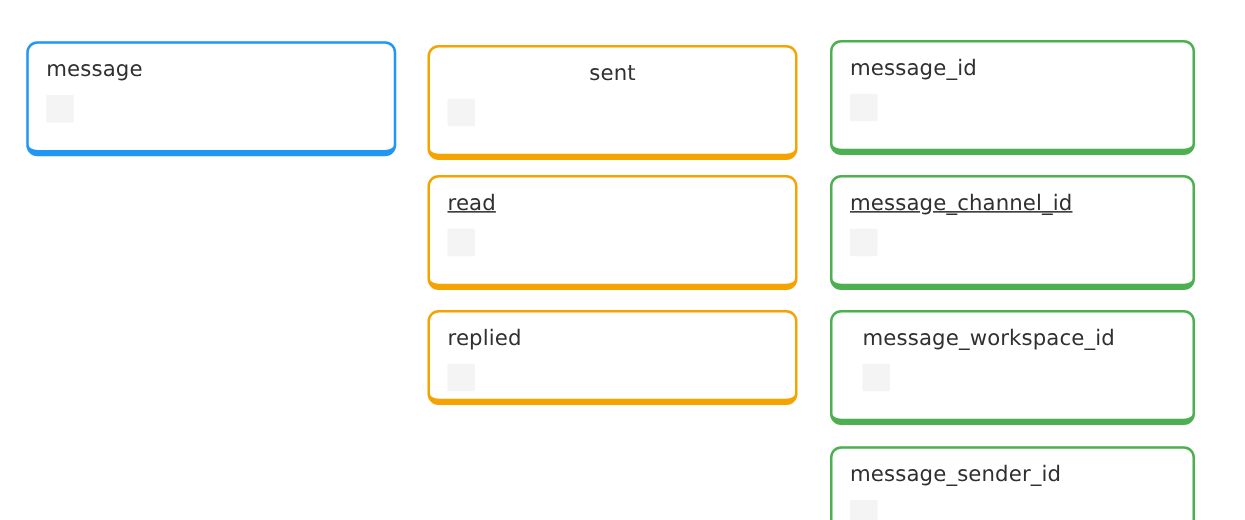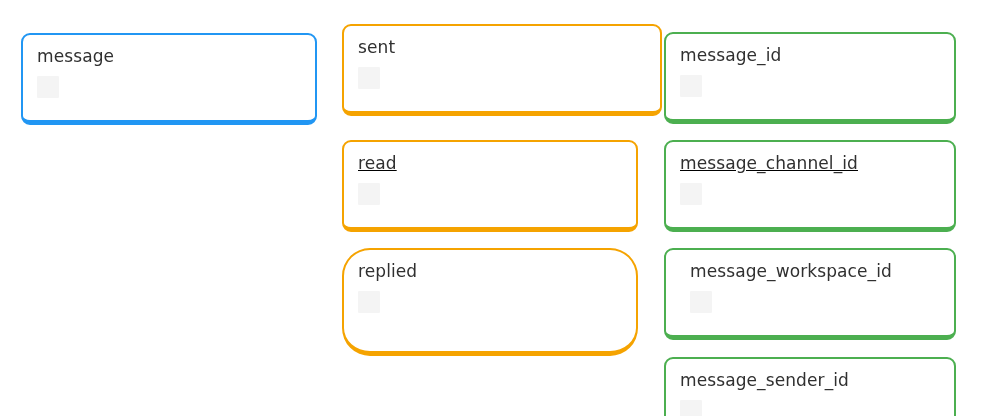--- a/index.html
+++ b/index.html
@@ -70,29 +70,29 @@
 <div id="canvas">
 
   <div class="column col-entity">
     <div class="card card-blue" style="top:33px; height:92px; width:296px;">
       <div class="card-label">message</div>
       <div class="card-slot"></div>
     </div>
   </div>
 
   <div class="column col-event">
-    <div class="card card-orange" style="top:24px; height:92px; width:320px;">
+    <div class="card card-orange" style="top:36px; height:92px; width:296px;text-align:center;">
       <div class="card-label">sent</div>
       <div class="card-slot"></div>
     </div>
     <div class="card card-orange" style="top:140px; height:92px; width:296px;text-decoration:underline;">
       <div class="card-label">read</div>
       <div class="card-slot"></div>
     </div>
-    <div class="card card-orange" style="top:248px; height:108px; width:296px;border-radius:28px;">
+    <div class="card card-orange" style="top:248px; height:76px; width:296px;">
       <div class="card-label">replied</div>
       <div class="card-slot"></div>
     </div>
   </div>
 
   <div class="column col-field">
     <div class="card card-green" style="top:32px; height:92px; width:292px;">
       <div class="card-label">message_id</div>
       <div class="card-slot"></div>
     </div>

